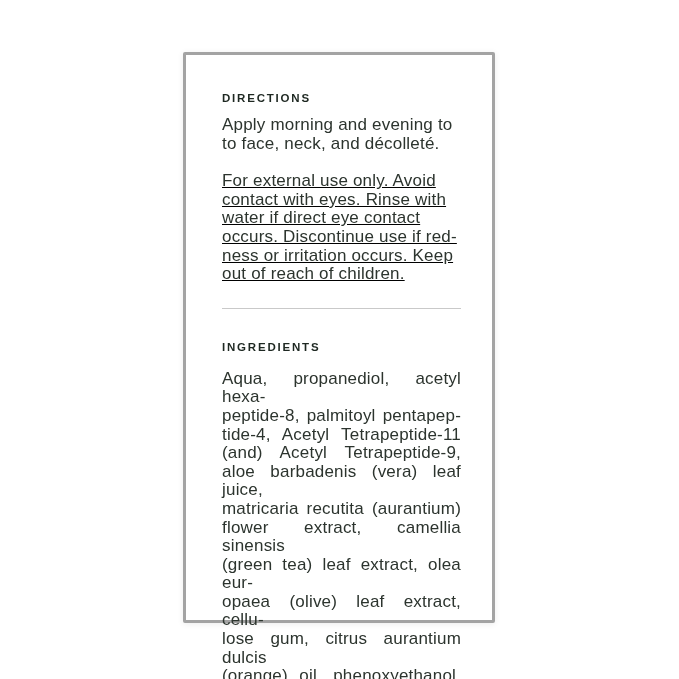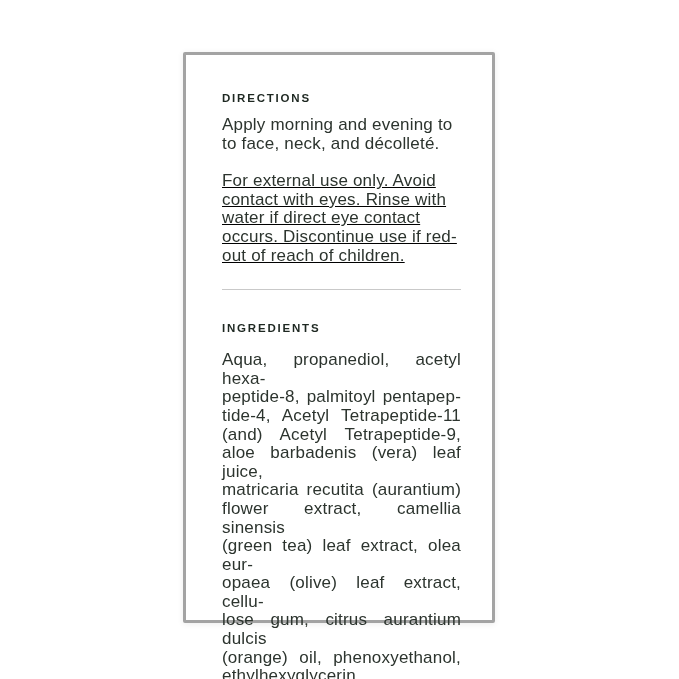--- a/index.html
+++ b/index.html
@@ -66,20 +66,21 @@
     <div class="body-block">
       <div class="text-line">Apply morning and evening to</div>
       <div class="text-line">to face, neck, and décolleté.</div>
     </div>
 
     <div class="body-block para-gap">
       <div class="text-line">For external use only. Avoid</div>
       <div class="text-line">contact with eyes. Rinse with</div>
       <div class="text-line">water if direct eye contact</div>
       <div class="text-line">occurs. Discontinue use if red-</div>
+      <div class="text-line">ness or irritation occurs. Keep</div>
       <div class="text-line">out of reach of children.</div>
     </div>
 
     <div class="section-divider"></div>
 
     <div class="section-heading heading-ingredients">INGREDIENTS</div>
 
     <div class="body-block ingredients-block">
       <div class="text-line justified">Aqua, propanediol, acetyl hexa-</div>
       <div class="text-line justified">peptide-8, palmitoyl pentapep-</div>

